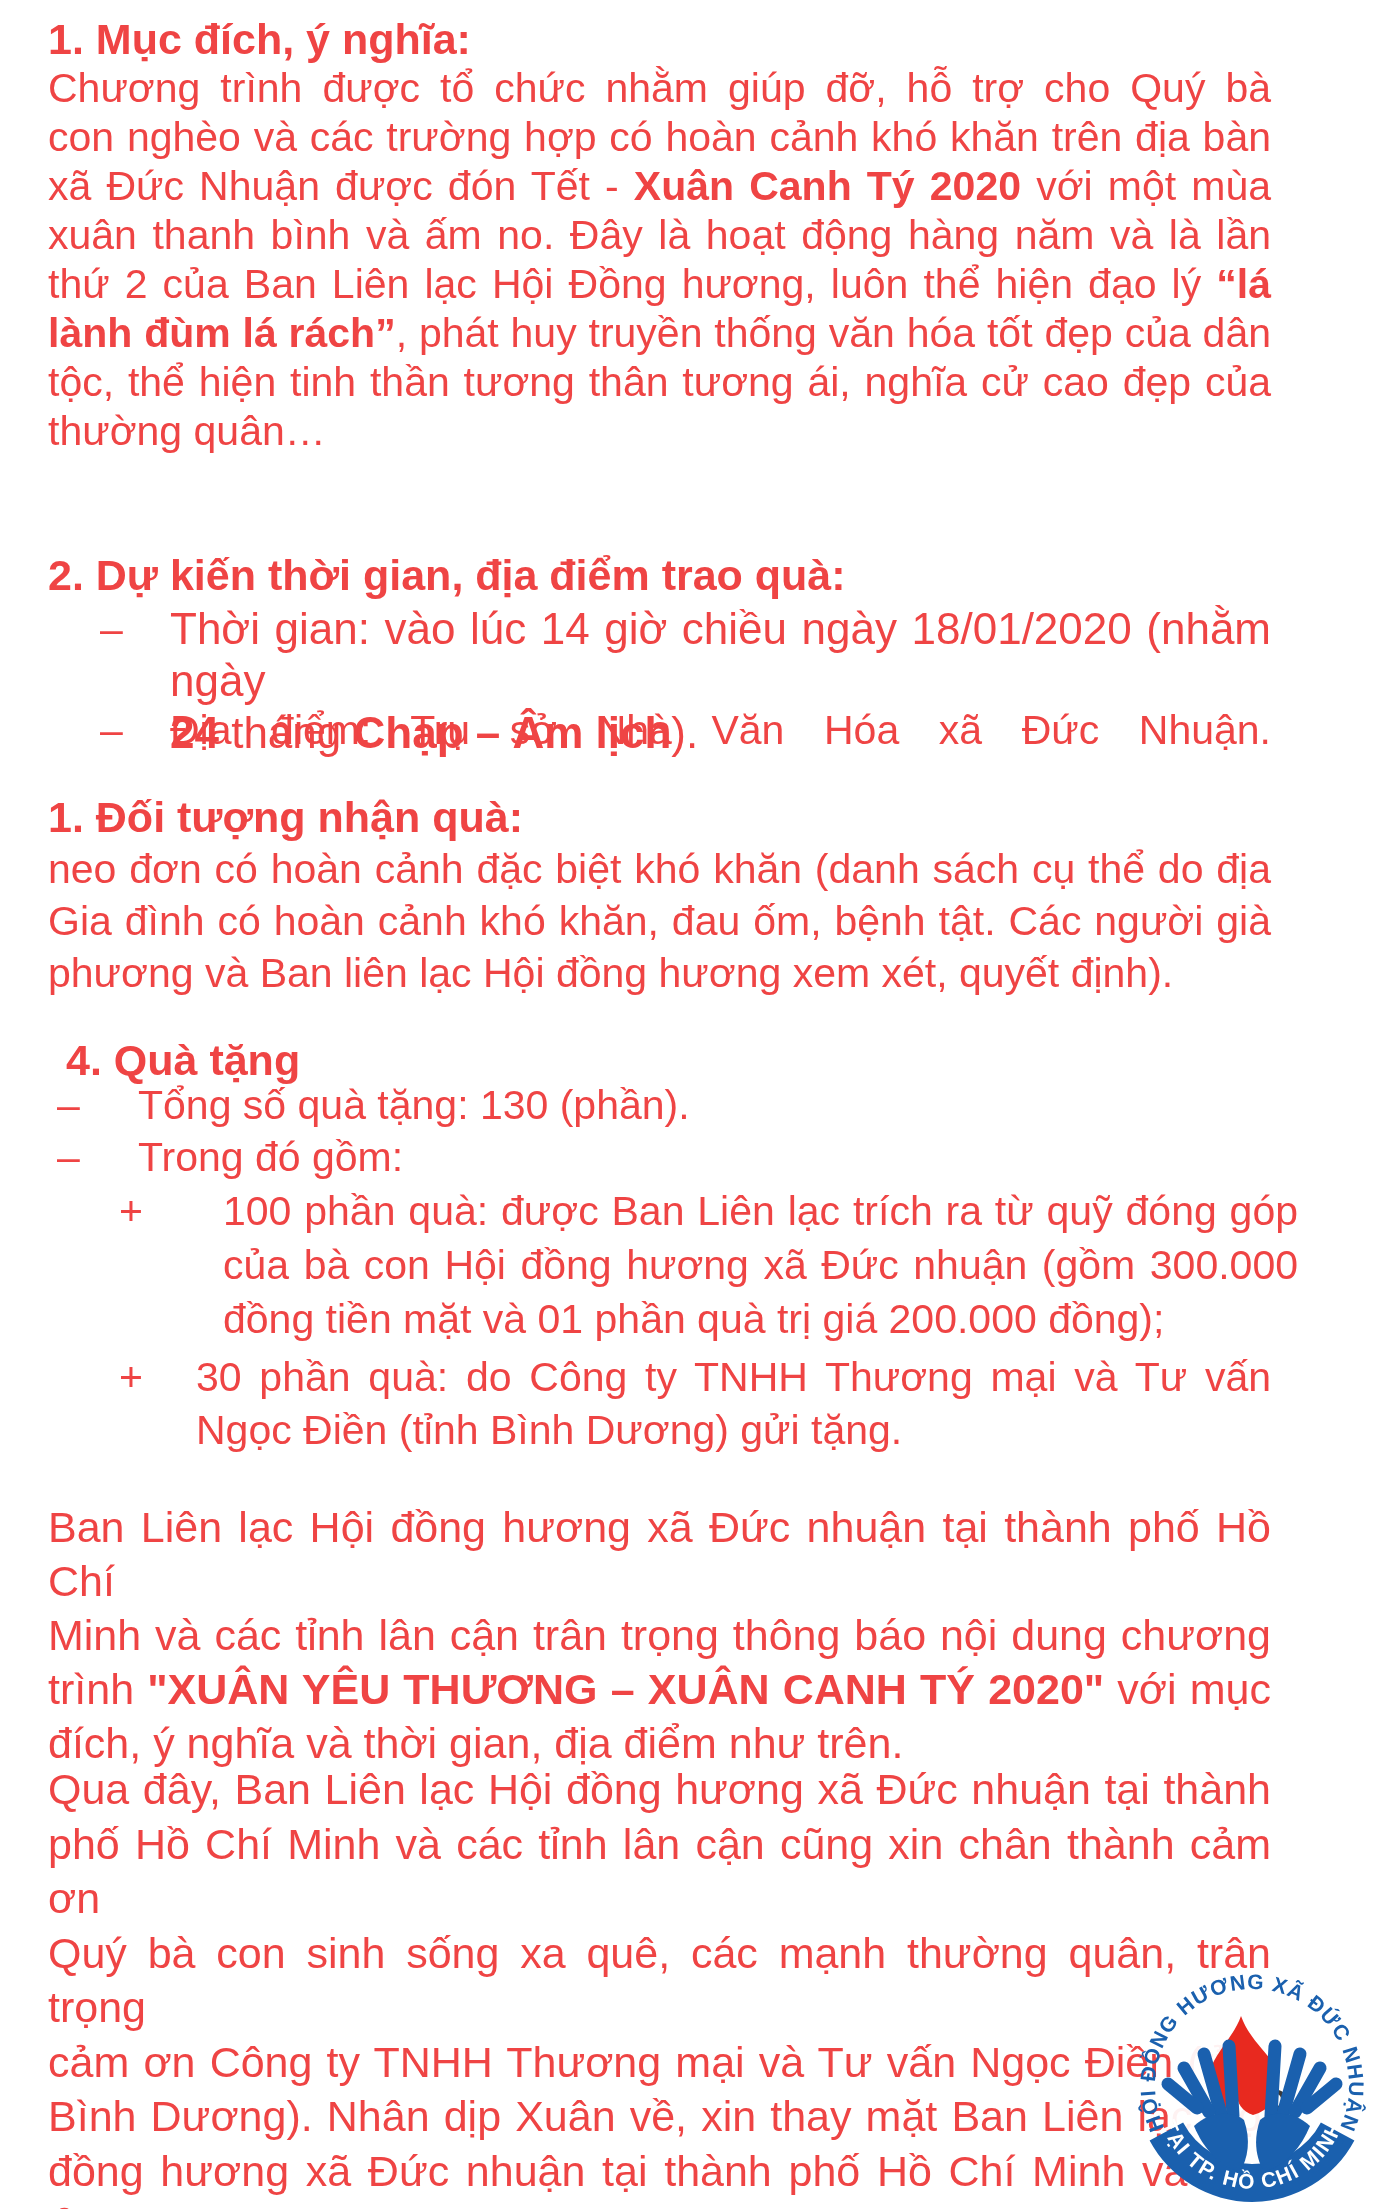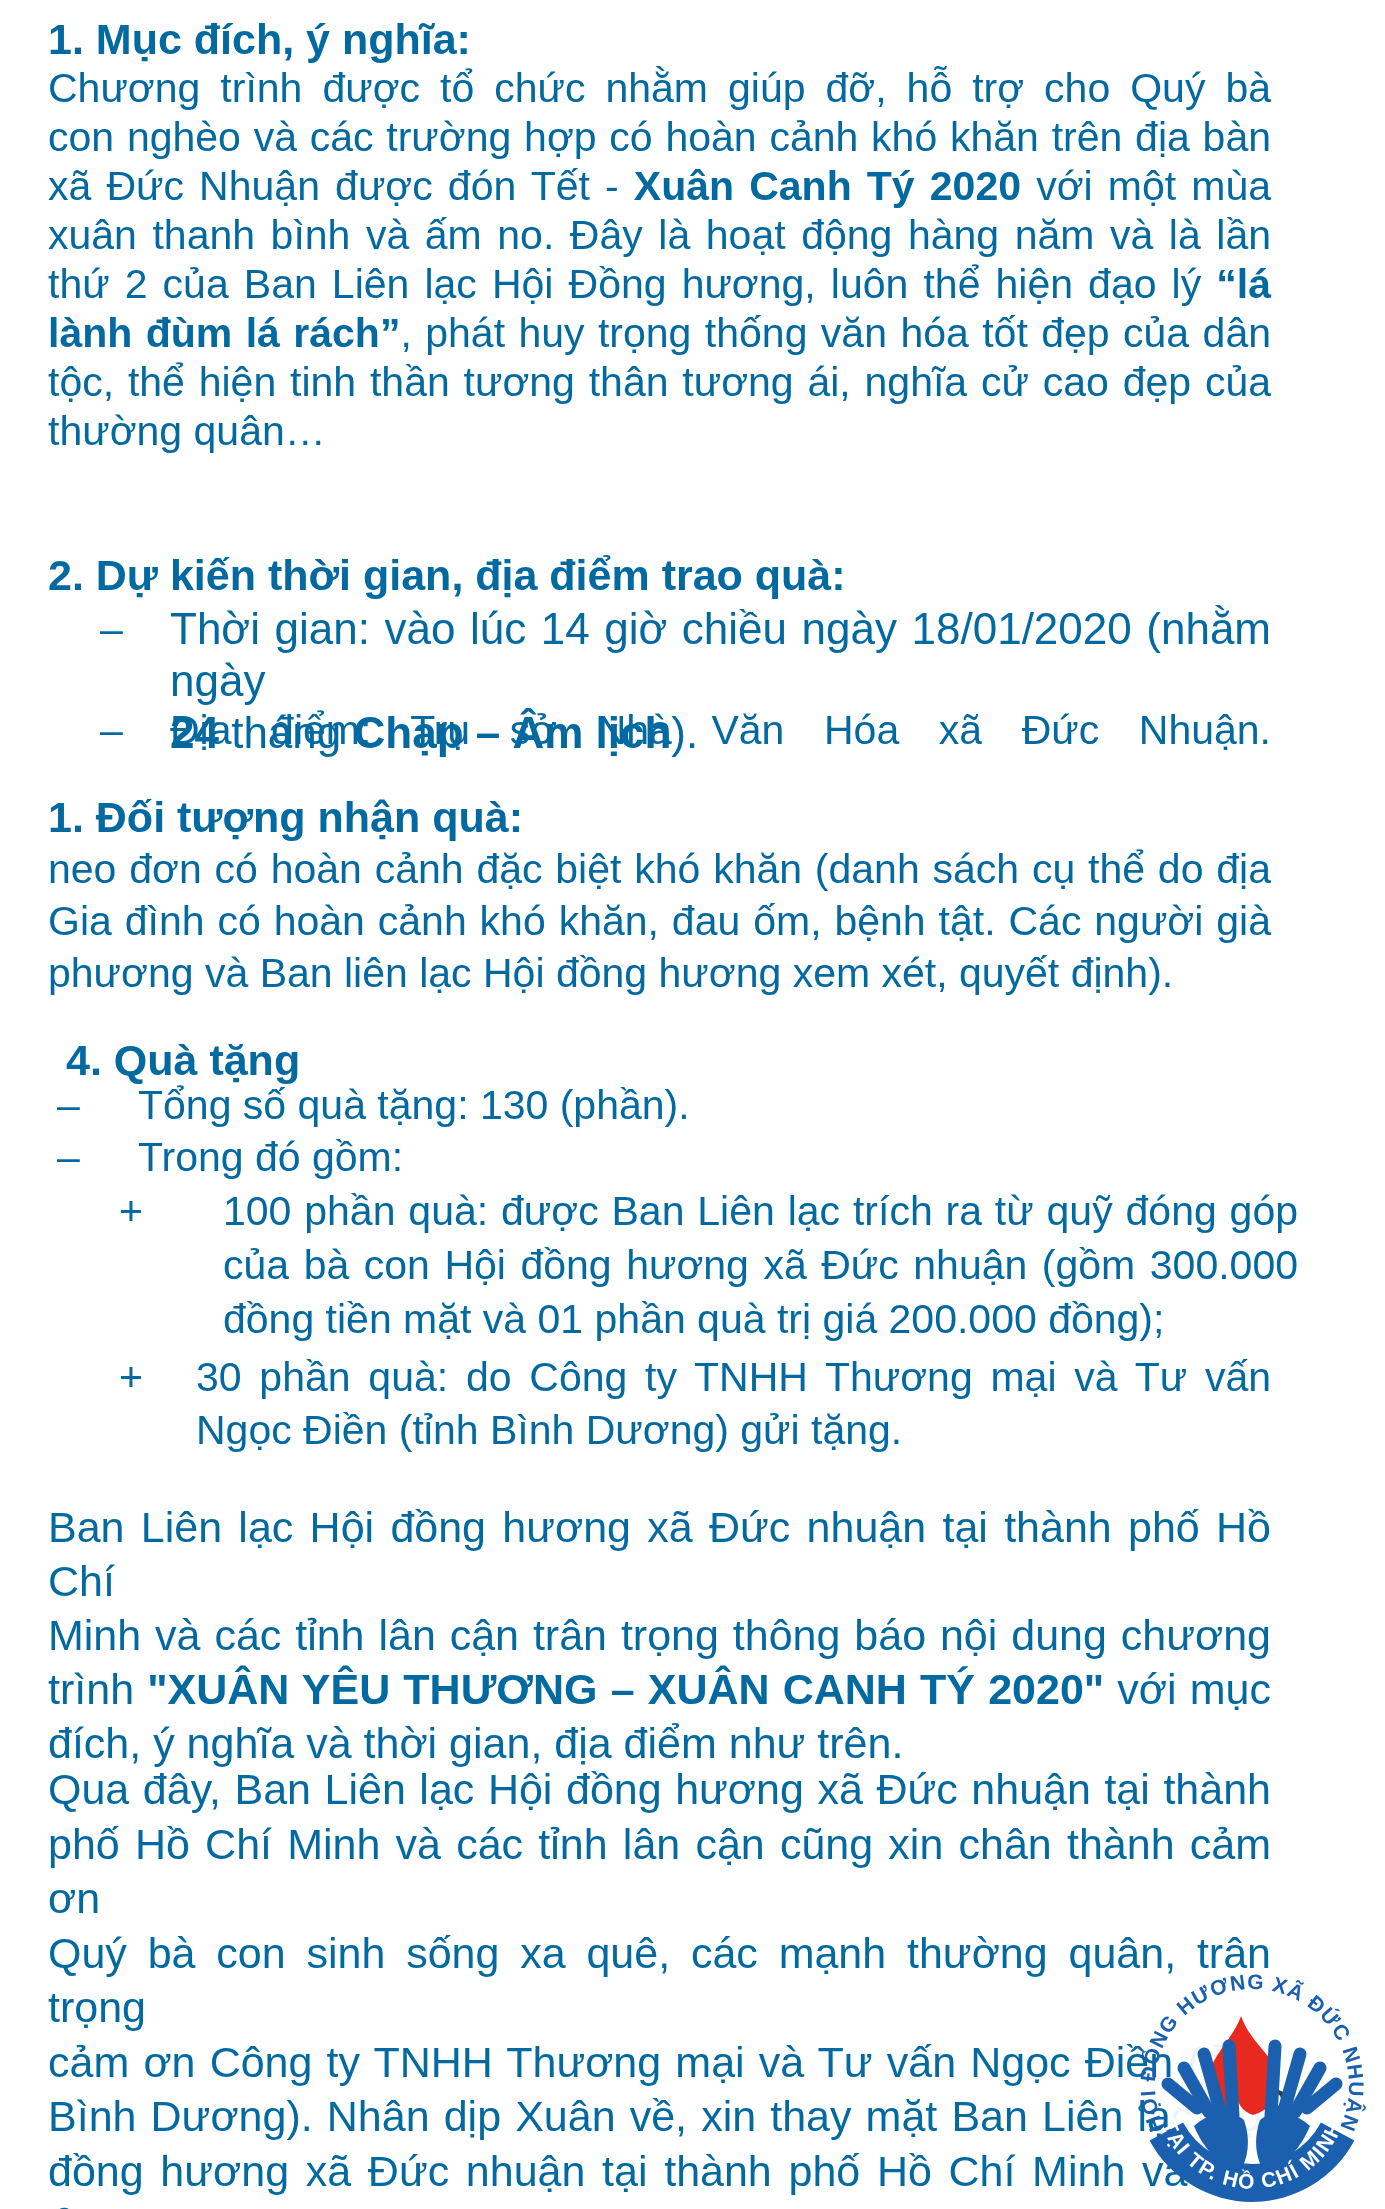--- a/index.html
+++ b/index.html
@@ -1,18 +1,18 @@
 <!DOCTYPE html>
 <html><head>
 <meta charset="utf-8">
 <style>
   html,body{margin:0;padding:0;background:#ffffff;}
   .page{
     position:relative;width:1385px;height:2209px;background:#ffffff;
-    font-family:"Liberation Sans", sans-serif;color:#0369a1;overflow:hidden;
+    font-family:"Liberation Sans", sans-serif;color:#ef4444;overflow:hidden;
   }
   .blk{position:absolute;}
   .blk .line{text-align:justify;}
   .blk .line.j{text-align-last:justify;}
   .blk .line.nj{text-align-last:left;white-space:nowrap;}
   .blk b{font-weight:bold;}
   .hd{font-weight:bold;white-space:nowrap;}
   .mk{position:absolute;}
   .logo{position:absolute;left:1134px;top:1968px;width:240px;height:240px;}
   .ringtxt{font-family:"Liberation Sans",sans-serif;font-weight:bold;}
@@ -25,21 +25,21 @@
   <div id="text-layer">
       <div class="blk hd" style="top: 15px; left: 48px; width: 1223px; font-size: 43px; line-height: 49px;">
         <div class="line nj"><b>1. Mục đích, ý nghĩa:</b></div>
       </div>
       <div class="blk" style="top: 64px; left: 48px; width: 1223px; font-size: 41px; line-height: 49px;">
         <div class="line j"><span>Chương trình được tổ chức nhằm giúp đỡ, hỗ trợ cho Quý bà</span></div>
         <div class="line j"><span>con nghèo và các trường hợp có hoàn cảnh khó khăn trên địa bàn</span></div>
         <div class="line j"><span>xã Đức Nhuận được đón Tết - </span><b>Xuân Canh Tý 2020</b><span> với một mùa</span></div>
         <div class="line j"><span>xuân thanh bình và ấm no. Đây là hoạt động hàng năm và là lần</span></div>
         <div class="line j"><span>thứ 2 của Ban Liên lạc Hội Đồng hương, luôn thể hiện đạo lý </span><b>“lá</b></div>
-        <div class="line j"><b>lành đùm lá rách”</b><span>, phát huy trọng thống văn hóa tốt đẹp của dân</span></div>
+        <div class="line j"><b>lành đùm lá rách”</b><span>, phát huy truyền thống văn hóa tốt đẹp của dân</span></div>
         <div class="line j"><span>tộc, thể hiện tinh thần tương thân tương ái, nghĩa cử cao đẹp của</span></div>
         <div class="line nj"><span>thường quân…</span></div>
       </div>
       <div class="blk hd" style="top: 551px; left: 48px; width: 1223px; font-size: 43px; line-height: 49px;">
         <div class="line nj"><b>2. Dự kiến thời gian, địa điểm trao quà:</b></div>
       </div>
       <div class="blk" style="top: 603px; left: 170px; width: 1101px; font-size: 44px; line-height: 52px;">
         <div class="line j"><span>Thời gian: vào lúc 14 giờ chiều ngày 18/01/2020 (nhằm ngày</span></div>
         <div class="line nj"><b>24</b><span> tháng </span><b>Chạp – Âm lịch</b><span>).</span></div>
       </div>

